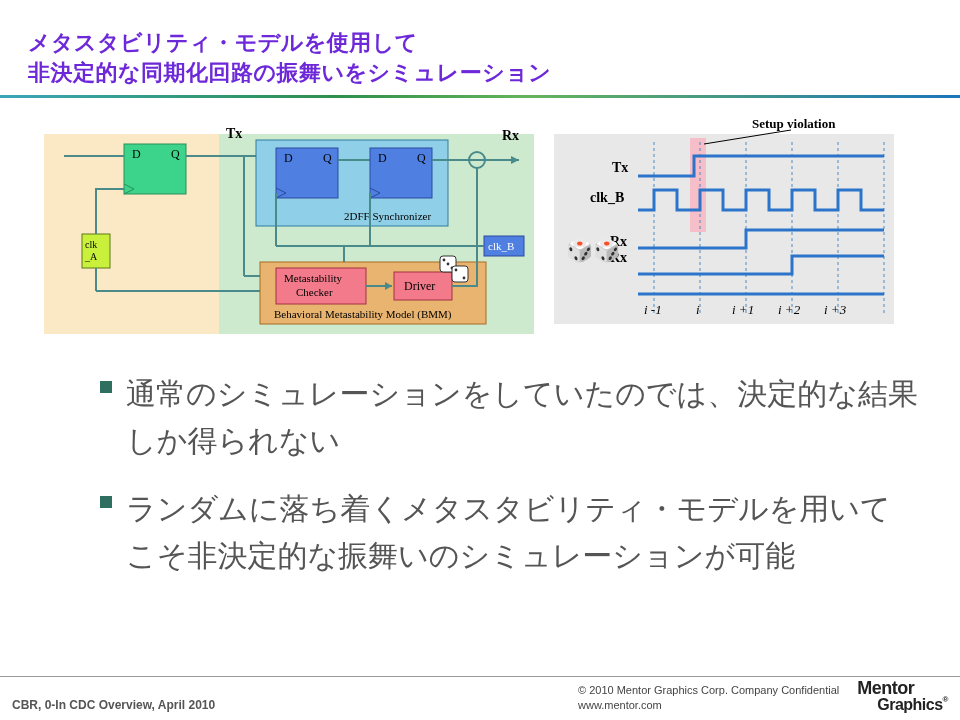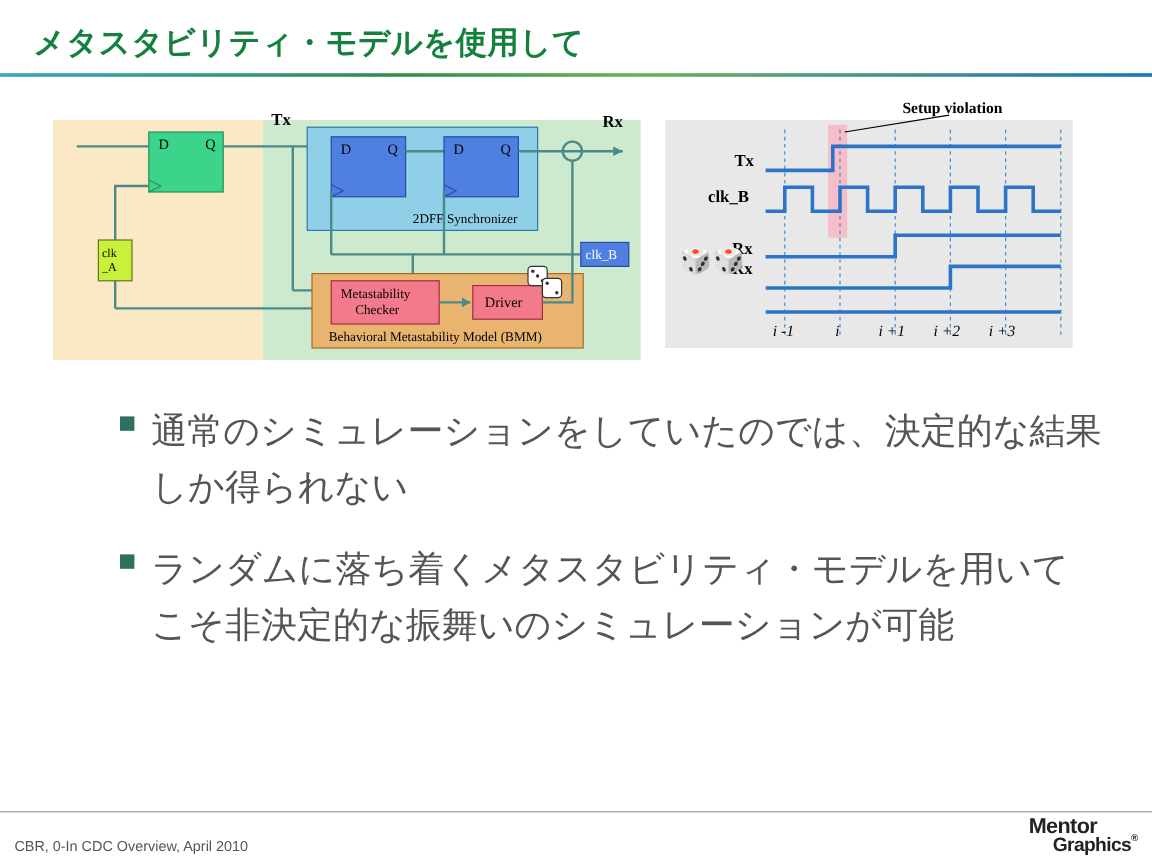--- a/index.html
+++ b/index.html
@@ -12,24 +12,24 @@
     color: #333333;
     overflow: hidden;
   }
   .slide {
     position: relative;
     width: 960px;
     height: 720px;
     box-sizing: border-box;
   }
   .title {
-    padding: 18px 28px 8px 28px;
-    font-size: 26px;
+    padding: 28px 28px 8px 28px;
+    font-size: 22px;
     line-height: 1.35;
-    color: #15803d;
+    color: #6d28d9;
     font-weight: 600;
     letter-spacing: 0.5px;
   }
   .title-rule {
     height: 3px;
     background: linear-gradient(to right,
       #3aa6b9 0%, #2e8f4c 35%, #66b35a 55%, #1b75bb 100%);
     margin: 0 0 18px 0;
   }
   .fig-row {
@@ -73,20 +73,21 @@
     padding: 4px 12px 8px 12px;
     display: flex;
     justify-content: space-between;
     align-items: flex-end;
     font-size: 11px;
     color: #444;
   }
   .footer-left {
     font-size: 12px;
     color: #555;
+    font-weight: bold;
   }
   .footer-right {
     display: flex;
     align-items: flex-end;
     gap: 18px;
   }
   .footer-legal {
     text-align: left;
     line-height: 1.3;
   }
@@ -109,20 +110,21 @@
   }
   svg text { font-family: "Times New Roman", "Meiryo", serif; }
 </style>
 </head>
 <body>
 
 <div class="slide">
 
   <div class="title">
     <span>メタスタビリティ・モデルを使用して</span><br>
+    <span>非決定的な同期化回路の振舞いをシミュレーション</span>
   </div>
   <div class="title-rule"></div>
 
   <div class="fig-row">
 
     <svg class="fig-left" viewBox="0 0 490 225">
 
       <rect x="0" y="18" width="175" height="200" fill="#fbe9c5"></rect>
 
       <rect x="175" y="18" width="315" height="200" fill="#cdeace"></rect>
@@ -251,20 +253,24 @@
     </div>
     <div class="bullet-item">
       <div class="bullet-marker"></div>
       <div>ランダムに落ち着くメタスタビリティ・モデルを用いてこそ非決定的な振舞いのシミュレーションが可能</div>
     </div>
   </div>
 
   <div class="footer">
     <div class="footer-left">CBR, 0-In CDC Overview, April 2010</div>
     <div class="footer-right">
+      <div class="footer-legal">
+        <span>© 2010 Mentor Graphics Corp. Company Confidential</span><br>
+        <span>www.mentor.com</span>
+      </div>
       <div class="logo">
         <span>Mentor</span><br>
         <span class="bottom"><span>Graphics</span><sup>®</sup></span>
       </div>
     </div>
   </div>
 
 </div>
 
 </body></html>

